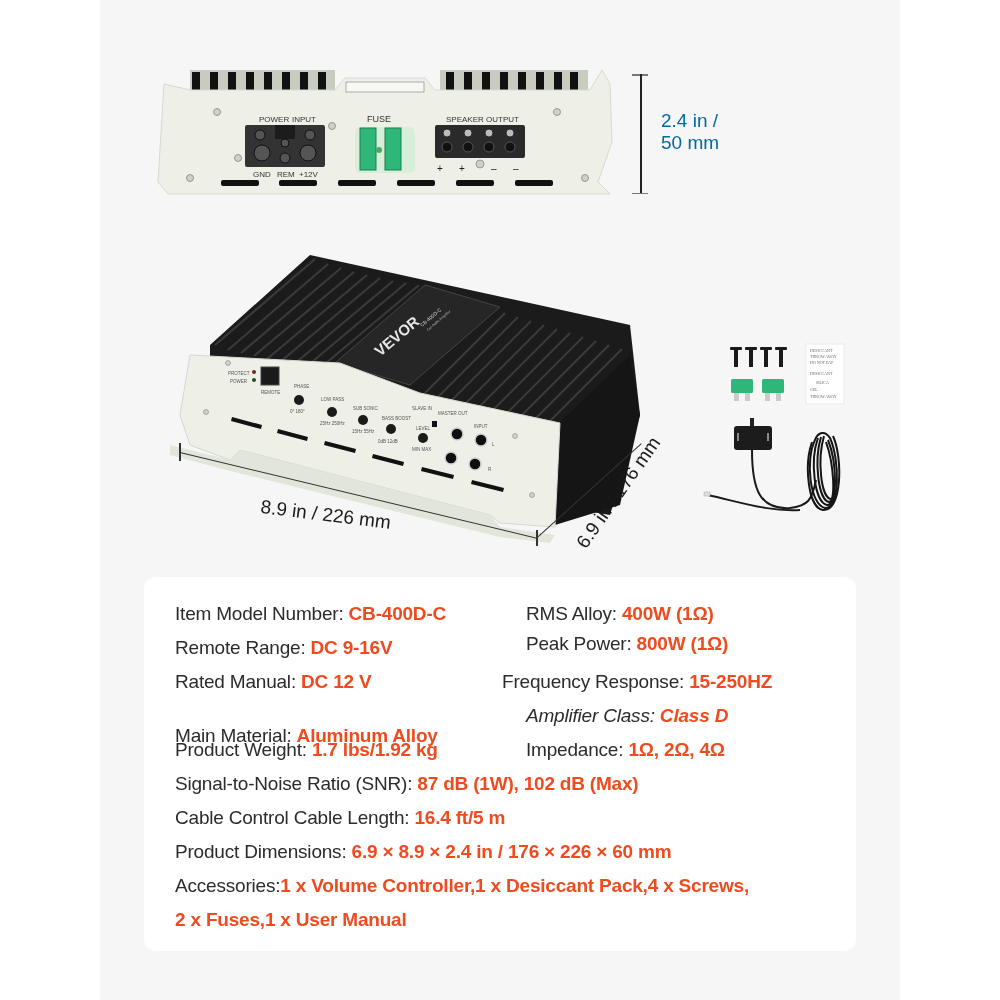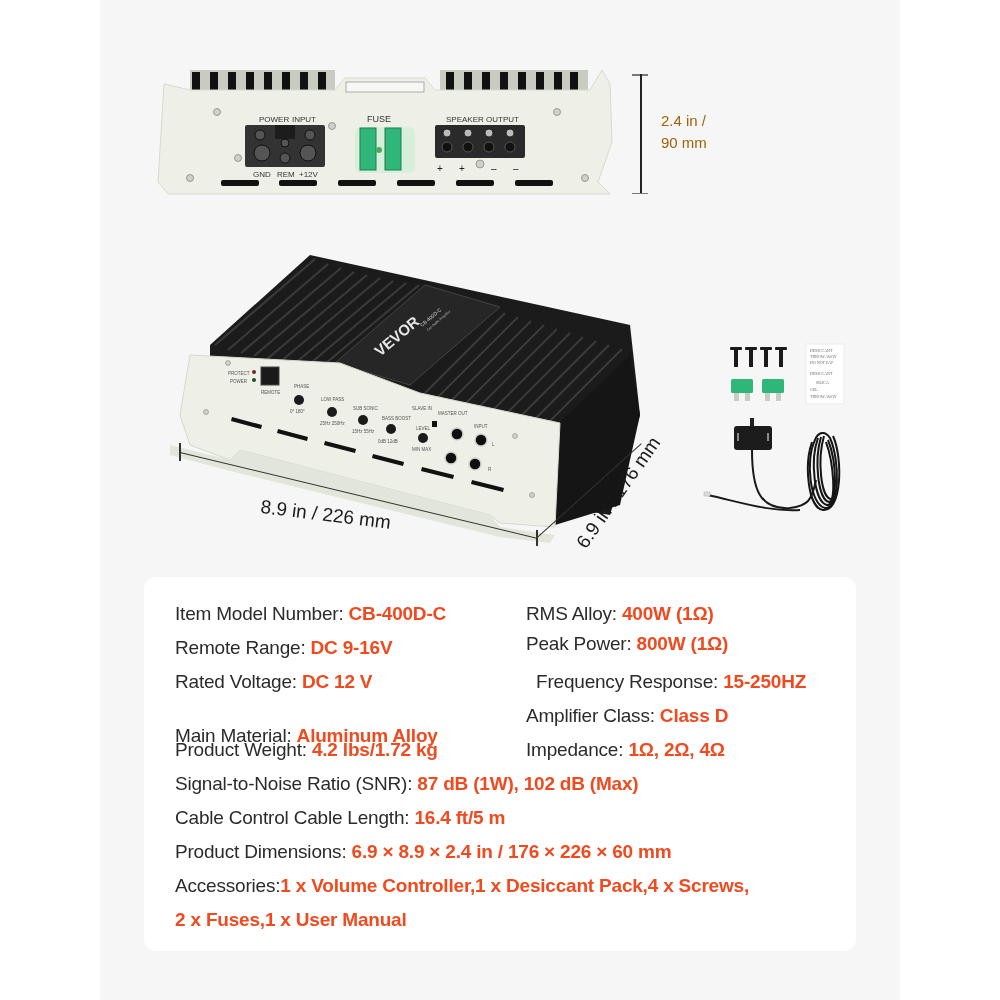--- a/index.html
+++ b/index.html
@@ -13,21 +13,21 @@
   .side-view svg { width: 100%; height: 100%; display: block; }
   .sv-label { font-family: "Liberation Sans", sans-serif; font-size: 8px; fill: #333; }
   .sv-label-lg { font-family: "Liberation Sans", sans-serif; font-size: 9px; fill: #333; }
   .sv-sign { font-family: "Liberation Sans", sans-serif; font-size: 10px; fill: #222; }
 
   .dim-vert { position: absolute; left: 632px; top: 74px; width: 18px; height: 120px; }
   .dim-vert .bar { position: absolute; left: 8px; top: 0; width: 1.5px; height: 100%; background: #222; }
   .dim-vert .cap { position: absolute; left: 0; width: 16px; height: 1.5px; background: #777; }
   .dim-vert .cap.top { top: 0; }
   .dim-vert .cap.bot { bottom: 0; }
-  .dim-vert-text { position: absolute; left: 661px; top: 110px; font-size: 15px; line-height: 22px; color: #a16207; }
+  .dim-vert-text { position: absolute; left: 661px; top: 110px; font-size: 19px; line-height: 22px; color: #0369a1; }
 
   
   .main-amp { position: absolute; left: 170px; top: 245px; width: 500px; height: 300px; }
   .main-amp svg { width: 100%; height: 100%; display: block; }
   .amp-tiny { font-family: "Liberation Sans", sans-serif; font-size: 4.5px; fill: #555; }
 
   .dim-diag-1 { position: absolute; left: 180px; top: 452px; width: 368px; height: 1.4px; background: #333; transform-origin: 0 0; transform: rotate(13.5deg); }
   .dim-diag-1-tick { position: absolute; left: 179px; top: 443px; width: 1.5px; height: 18px; background: #333; }
   .dim-diag-1-text { position: absolute; left: 262px; top: 496px; font-size: 19px; color: #1a1a1a; transform: rotate(7deg); transform-origin: 0 0; white-space: nowrap; }
 
@@ -142,21 +142,21 @@
   </svg>
 </div>
 
 <div class="dim-vert">
   <div class="cap top"></div>
   <div class="bar"></div>
   <div class="cap bot"></div>
 </div>
 <div class="dim-vert-text">
   <div>2.4 in /</div>
-  <div>90 mm</div>
+  <div>50 mm</div>
 </div>
 
 <div class="main-amp">
   <svg viewBox="0 0 500 300">
 
     <path d="M40 100 L140 10 L460 80 L470 170 L440 270 L380 260 L40 130 Z" fill="#1b1b1b"></path>
 
     <g stroke="#3a3a3a" stroke-width="2.2" fill="none">
       <line x1="45" y1="100" x2="145" y2="14"></line>
       <line x1="58" y1="105" x2="158" y2="19"></line>
@@ -311,39 +311,39 @@
 
 <div class="spec-card"></div>
 
 <div class="spec-line" style="left:175px; top:602px;">
   <span class="k">Item Model Number: </span><span class="v">CB-400D-C</span>
 </div>
 <div class="spec-line" style="left:175px; top:636px;">
   <span class="k">Remote Range: </span><span class="v">DC 9-16V</span>
 </div>
 <div class="spec-line" style="left:175px; top:670px;">
-  <span class="k">Rated Voltage: </span><span class="v">DC 12 V</span>
+  <span class="k">Rated Manual: </span><span class="v">DC 12 V</span>
 </div>
 <div class="spec-line" style="left:175px; top:704px;margin-top:20px;">
   <span class="k">Main Material: </span><span class="v">Aluminum Alloy</span>
 </div>
 <div class="spec-line" style="left:175px; top:738px;">
-  <span class="k">Product Weight: </span><span class="v">4.2 lbs/1.72 kg</span>
+  <span class="k">Product Weight: </span><span class="v">1.7 lbs/1.92 kg</span>
 </div>
 
 <div class="spec-line" style="left:526px; top:602px;">
   <span class="k">RMS Alloy: </span><span class="v">400W (1Ω)</span>
 </div>
 <div class="spec-line" style="left:526px; top:632px;">
   <span class="k">Peak Power: </span><span class="v">800W (1Ω)</span>
 </div>
-<div class="spec-line" style="left:536px; top:670px;">
+<div class="spec-line" style="left:502px; top:670px;">
   <span class="k">Frequency Response: </span><span class="v">15-250HZ</span>
 </div>
-<div class="spec-line" style="left:526px; top:704px;">
+<div class="spec-line" style="left:526px; top:704px;font-style:italic;">
   <span class="k">Amplifier Class: </span><span class="v">Class D</span>
 </div>
 <div class="spec-line" style="left:526px; top:738px;">
   <span class="k">Impedance: </span><span class="v">1Ω, 2Ω, 4Ω</span>
 </div>
 
 <div class="spec-line" style="left:175px; top:772px;">
   <span class="k">Signal-to-Noise Ratio (SNR): </span><span class="v">87 dB (1W), 102 dB (Max)</span>
 </div>
 <div class="spec-line" style="left:175px; top:806px;">

